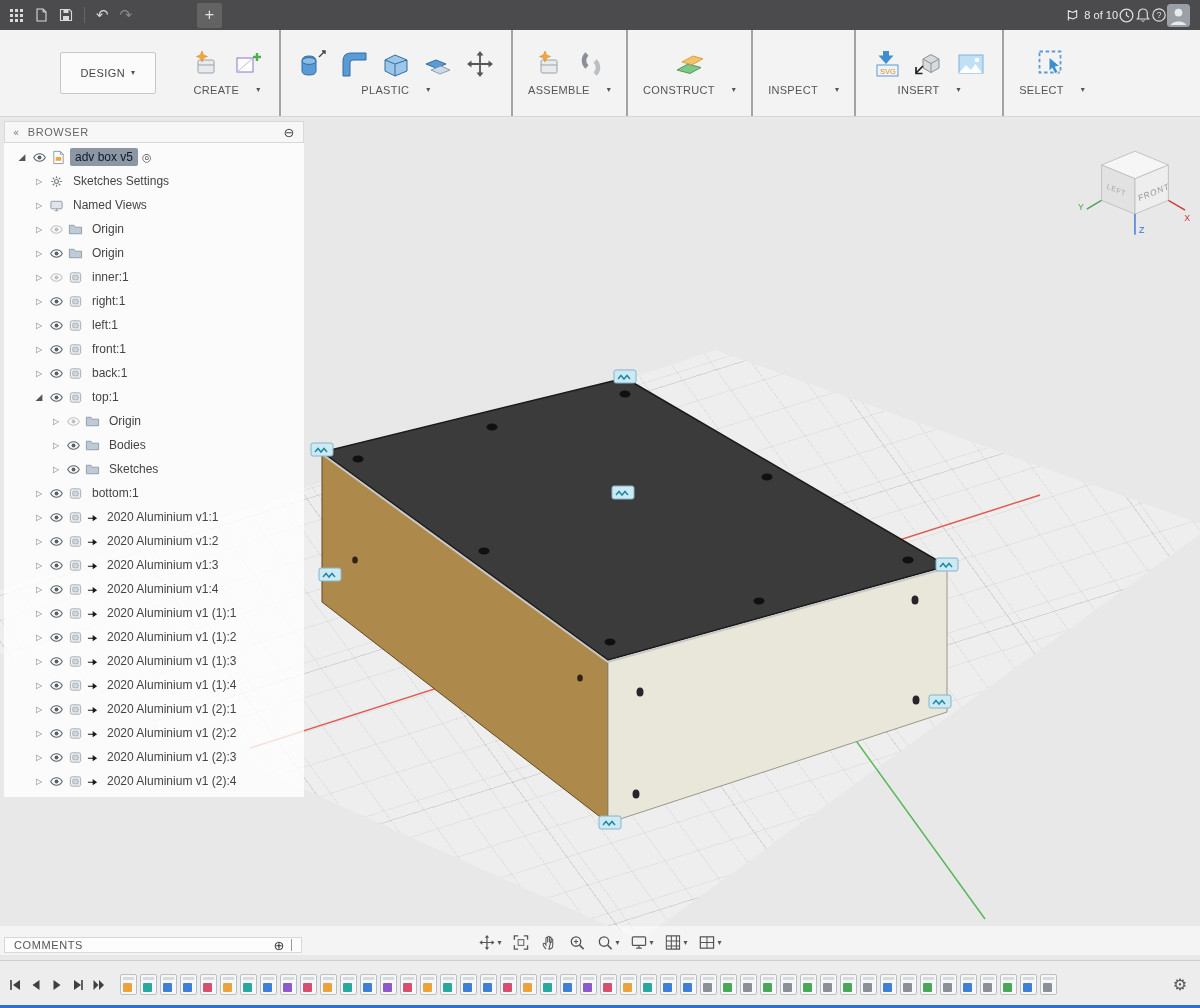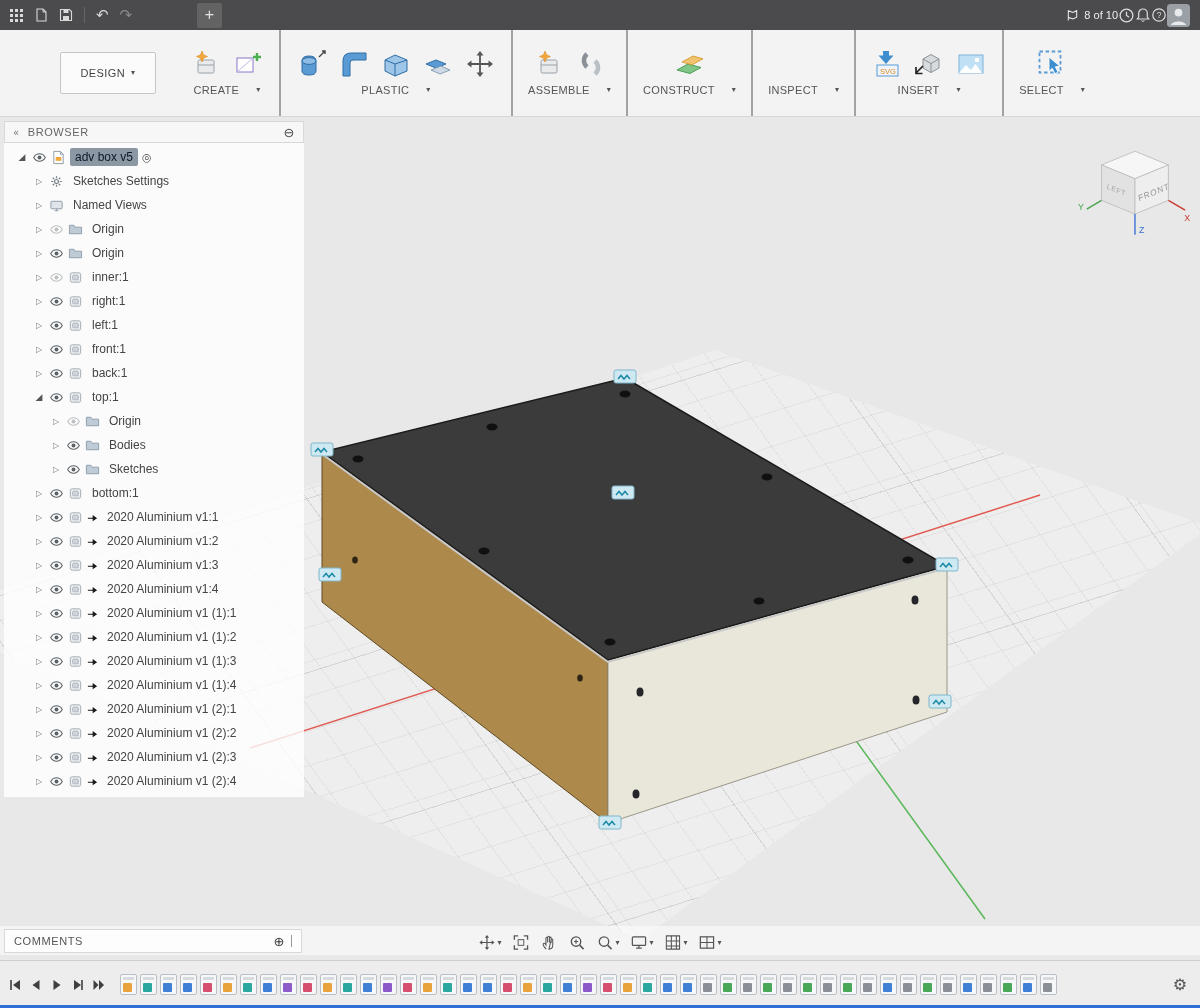--- a/index.html
+++ b/index.html
@@ -70,21 +70,21 @@
   .disc.exp{font-size:9px;color:#555;}
   .teye svg,.ticon svg{display:block;width:15px;height:15px;}
   .teye.off{opacity:.38;}
   .tlink svg{display:block;width:11px;height:11px;}
   .tlabel{padding:2px 5px;white-space:nowrap;}
   .tlabel.sel{background:#8b97a2;color:#0f172a;border-radius:2px;}
   .tact{color:#444;font-size:11px;font-family:"DejaVu Sans",sans-serif;}
 
   
   .bottom-strip{position:absolute;left:0;right:0;bottom:5px;height:29px;background:rgba(255,255,255,.5);}
-  .comments{position:absolute;left:4px;bottom:7px;width:298px;height:24px;background:rgba(253,253,253,.95);border:1px solid #d8d8d8;
+  .comments{position:absolute;left:4px;bottom:7px;width:298px;height:16px;background:rgba(253,253,253,.95);border:1px solid #d8d8d8;
             display:flex;align-items:center;padding:0 9px;box-sizing:border-box;font-size:11px;color:#555;letter-spacing:.6px;}
   .cm-right{margin-left:auto;display:flex;align-items:center;gap:6px;color:#333;}
   .cm-plus{font-size:13px;font-family:"DejaVu Sans",sans-serif;}
   .cm-bar{width:1px;height:12px;background:#999;}
   .navbar{position:absolute;left:50%;bottom:9px;transform:translateX(-50%);display:flex;gap:11px;align-items:center;}
   .nav-item{display:flex;align-items:center;gap:2px;}
   .nav-item svg{width:17px;height:17px;display:block;}
 
   
   .timeline{position:absolute;bottom:0;left:0;width:1200px;height:48px;background:#ededed;border-top:1px solid #cfcfcf;

